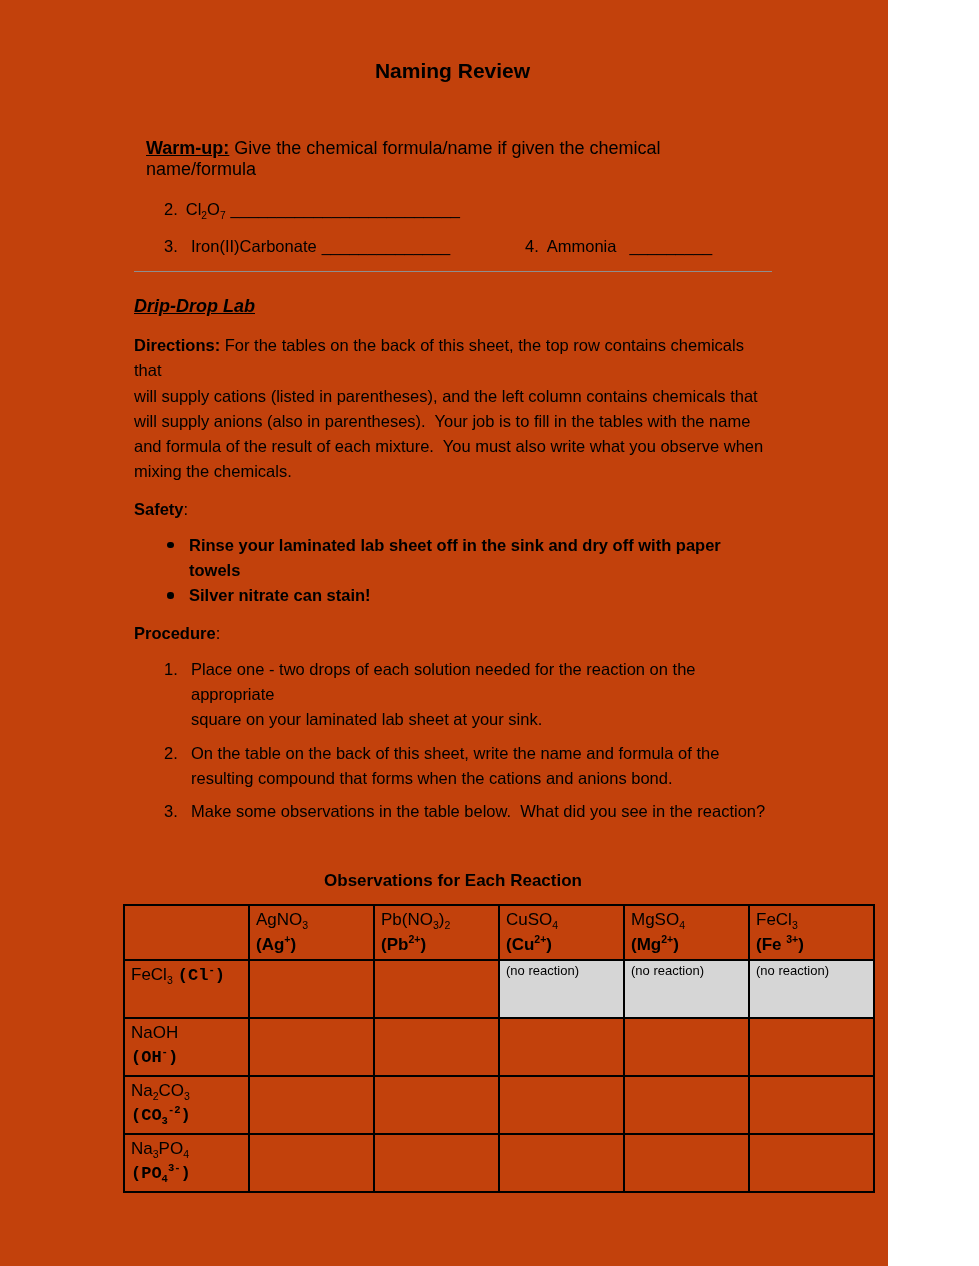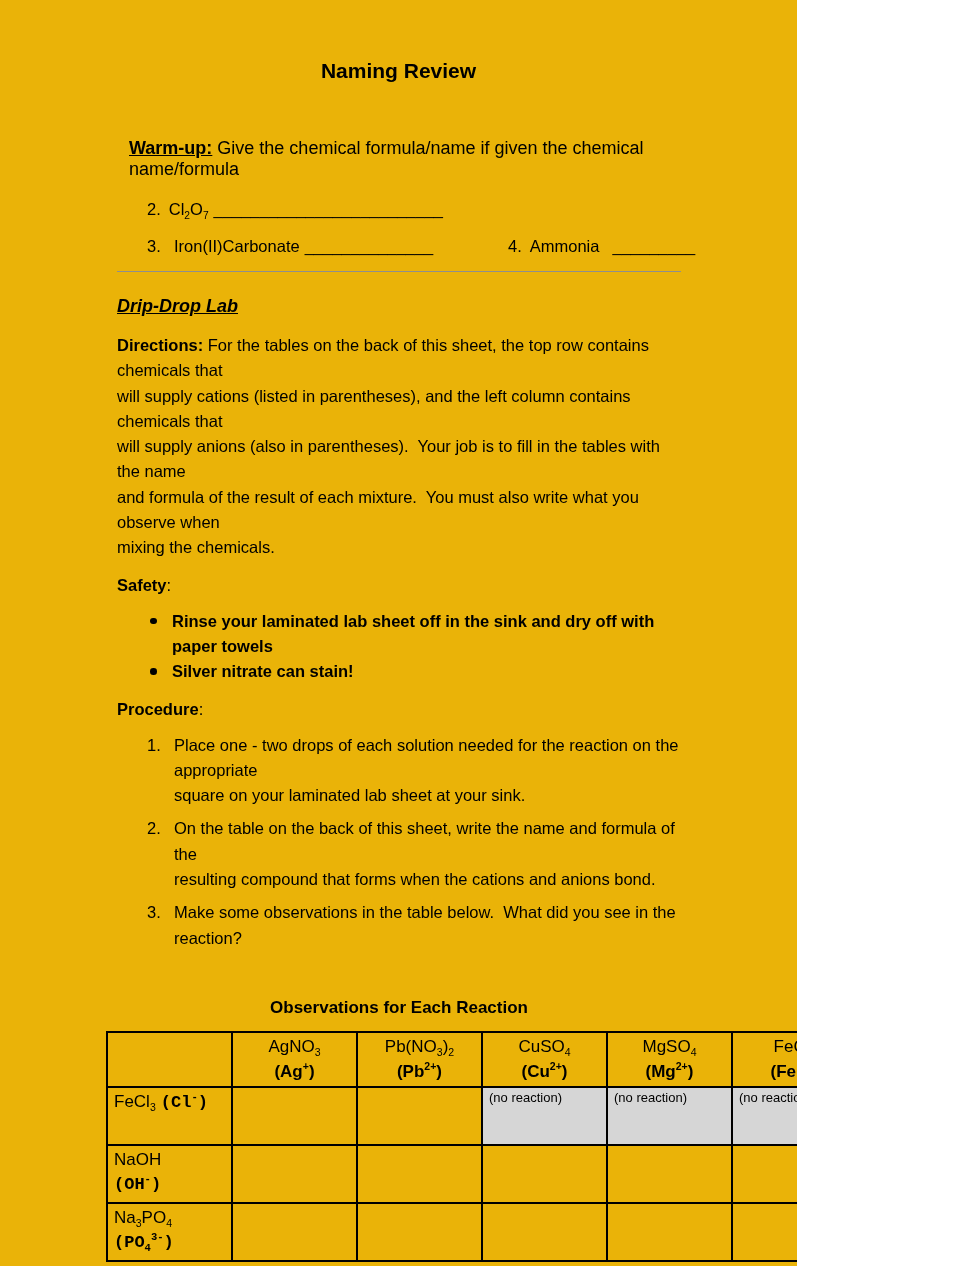--- a/index.html
+++ b/index.html
@@ -1,24 +1,25 @@
 <!DOCTYPE html>
 <html><head>
 <meta charset="utf-8">
 <style>
   * { box-sizing: border-box; }
   html, body { margin: 0; padding: 0; background: #ffffff; }
   #page {
     position: relative;
-    width: 797px;
+    width: 888px;
     height: 1266px;
-    background: #eab308;
+    background: #c2410c;
     font-family: "Liberation Sans", sans-serif;
     color: #000000;
     overflow: hidden;
+    padding-left: 17px;
   }
   .content { padding: 0 116px 0 117px; }
 
   h1.doc-title {
     margin: 0;
     padding-top: 58px;
     font-size: 21px;
     line-height: 26px;
     font-weight: bold;
     text-align: center;
@@ -125,21 +126,21 @@
     border-collapse: collapse;
     table-layout: fixed;
     width: 750px;
   }
   table.obs col { width: 125px; }
   table.obs th, table.obs td {
     border: 2px solid #000;
     vertical-align: top;
     padding: 1px 6px;
   }
-  thead th { height: 55px; text-align: center; font-weight: normal; font-size: 17px; line-height: 25px; }
+  thead th { height: 55px; text-align: left; font-weight: normal; font-size: 17px; line-height: 25px; }
   .th-formula { font-weight: normal; }
   .th-ion { font-weight: bold; }
   tbody tr { height: 58px; }
   th.row-label { text-align: left; font-weight: normal; font-size: 17px; line-height: 25px; }
   th.row-label .ion { font-weight: bold; font-family: Liberation Mono, monospace; }
   th.row-label.stacked .formula, th.row-label.stacked .ion { display: block; }
   th.row-label.inline-label .formula { margin-right: 5px; }
   td.obs-cell { font-size: 13px; line-height: 17px; padding: 4px 5px; }
   td.shaded { background: #d6d6d6; }
 
@@ -245,20 +246,31 @@
               <span class="ion">(OH<sup>-</sup>)</span>
             </th>
           <td class="obs-cell"></td>
           <td class="obs-cell"></td>
           <td class="obs-cell"></td>
           <td class="obs-cell"></td>
           <td class="obs-cell"></td>
         </tr>
         <tr>
           <th class="row-label stacked">
+              <span class="formula">Na<sub>2</sub>CO<sub>3</sub></span>
+              <span class="ion">(CO<sub>3</sub><sup>-2</sup>)</span>
+            </th>
+          <td class="obs-cell"></td>
+          <td class="obs-cell"></td>
+          <td class="obs-cell"></td>
+          <td class="obs-cell"></td>
+          <td class="obs-cell"></td>
+        </tr>
+        <tr>
+          <th class="row-label stacked">
               <span class="formula">Na<sub>3</sub>PO<sub>4</sub></span>
               <span class="ion">(PO<sub>4</sub><sup>3-</sup>)</span>
             </th>
           <td class="obs-cell"></td>
           <td class="obs-cell"></td>
           <td class="obs-cell"></td>
           <td class="obs-cell"></td>
           <td class="obs-cell"></td>
         </tr>
       </tbody>

